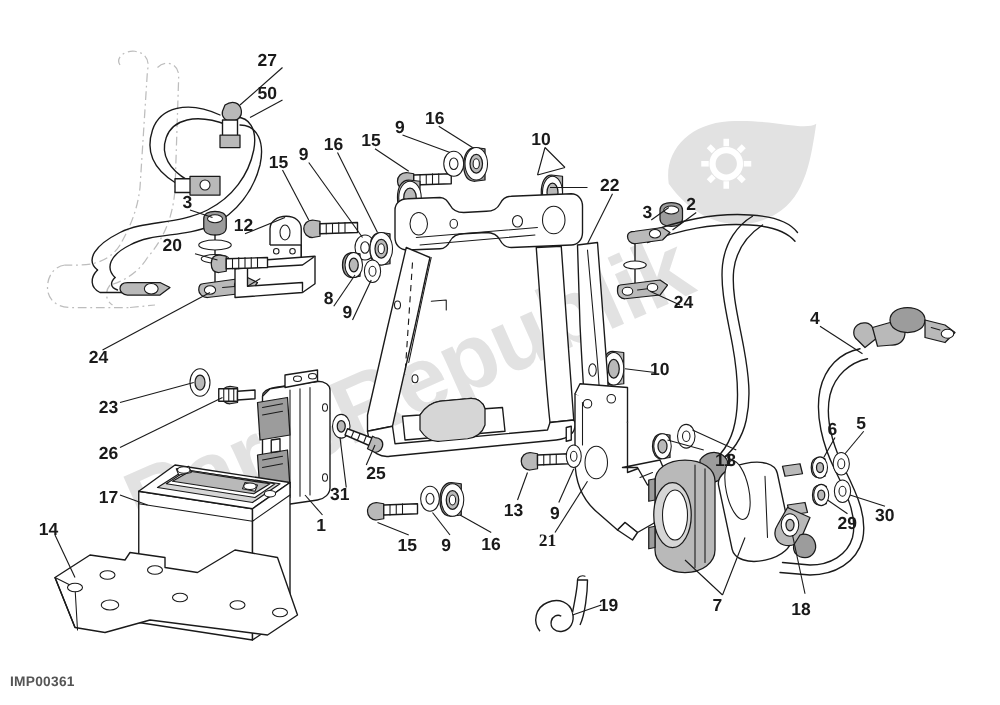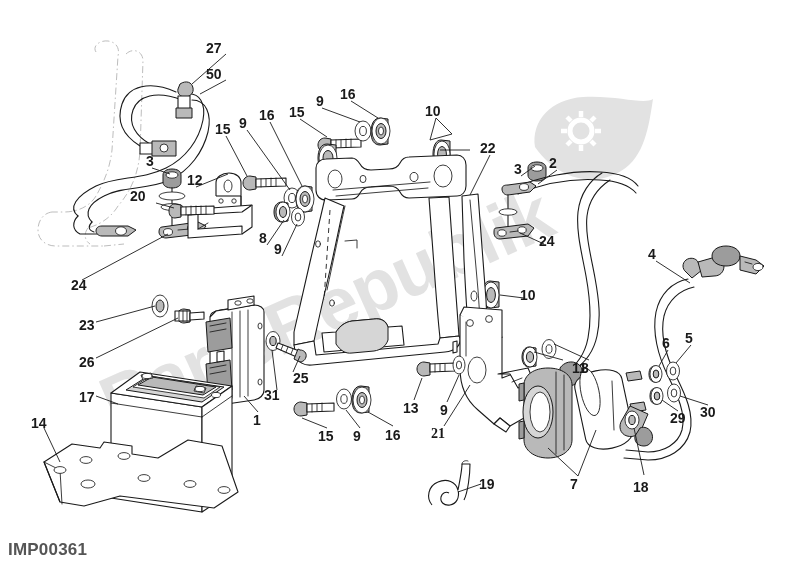--- a/index.html
+++ b/index.html
@@ -32,21 +32,21 @@
     color: #1a1a1a;
     line-height: 1;
     white-space: nowrap;
     user-select: none;
   }
   #drawing-code {
     position: absolute;
     left: 8px;
     top: 540px;
     font-family: "Liberation Sans", sans-serif;
-    font-size: 17px;
+    font-size: 11px;
     font-weight: 700;
     color: #555555;
     letter-spacing: 0.2px;
   }
   .wm-text {
     font-family: "Liberation Sans", sans-serif;
     font-weight: 700;
     font-size: 74px;
     fill: #e2e2e2;
     letter-spacing: -1px;

